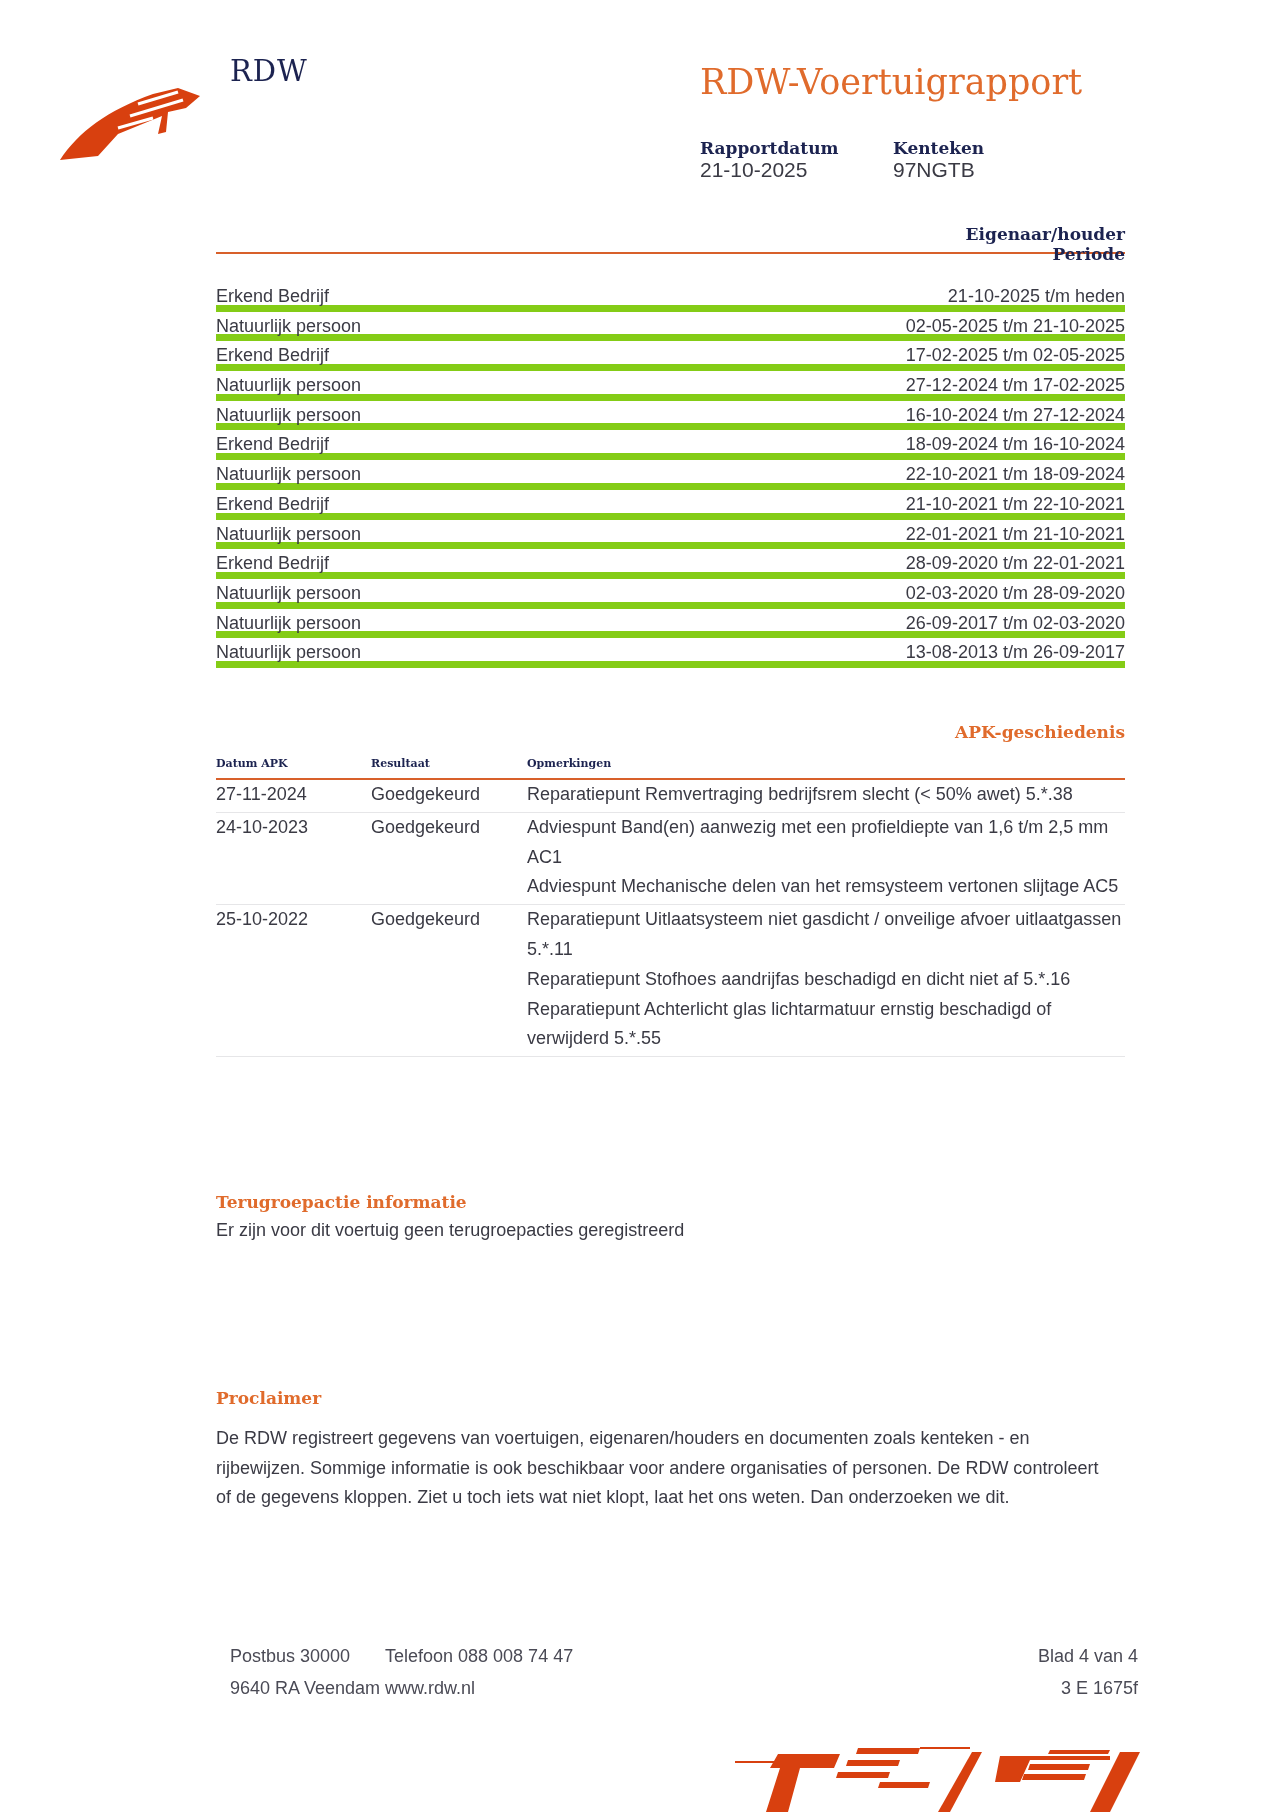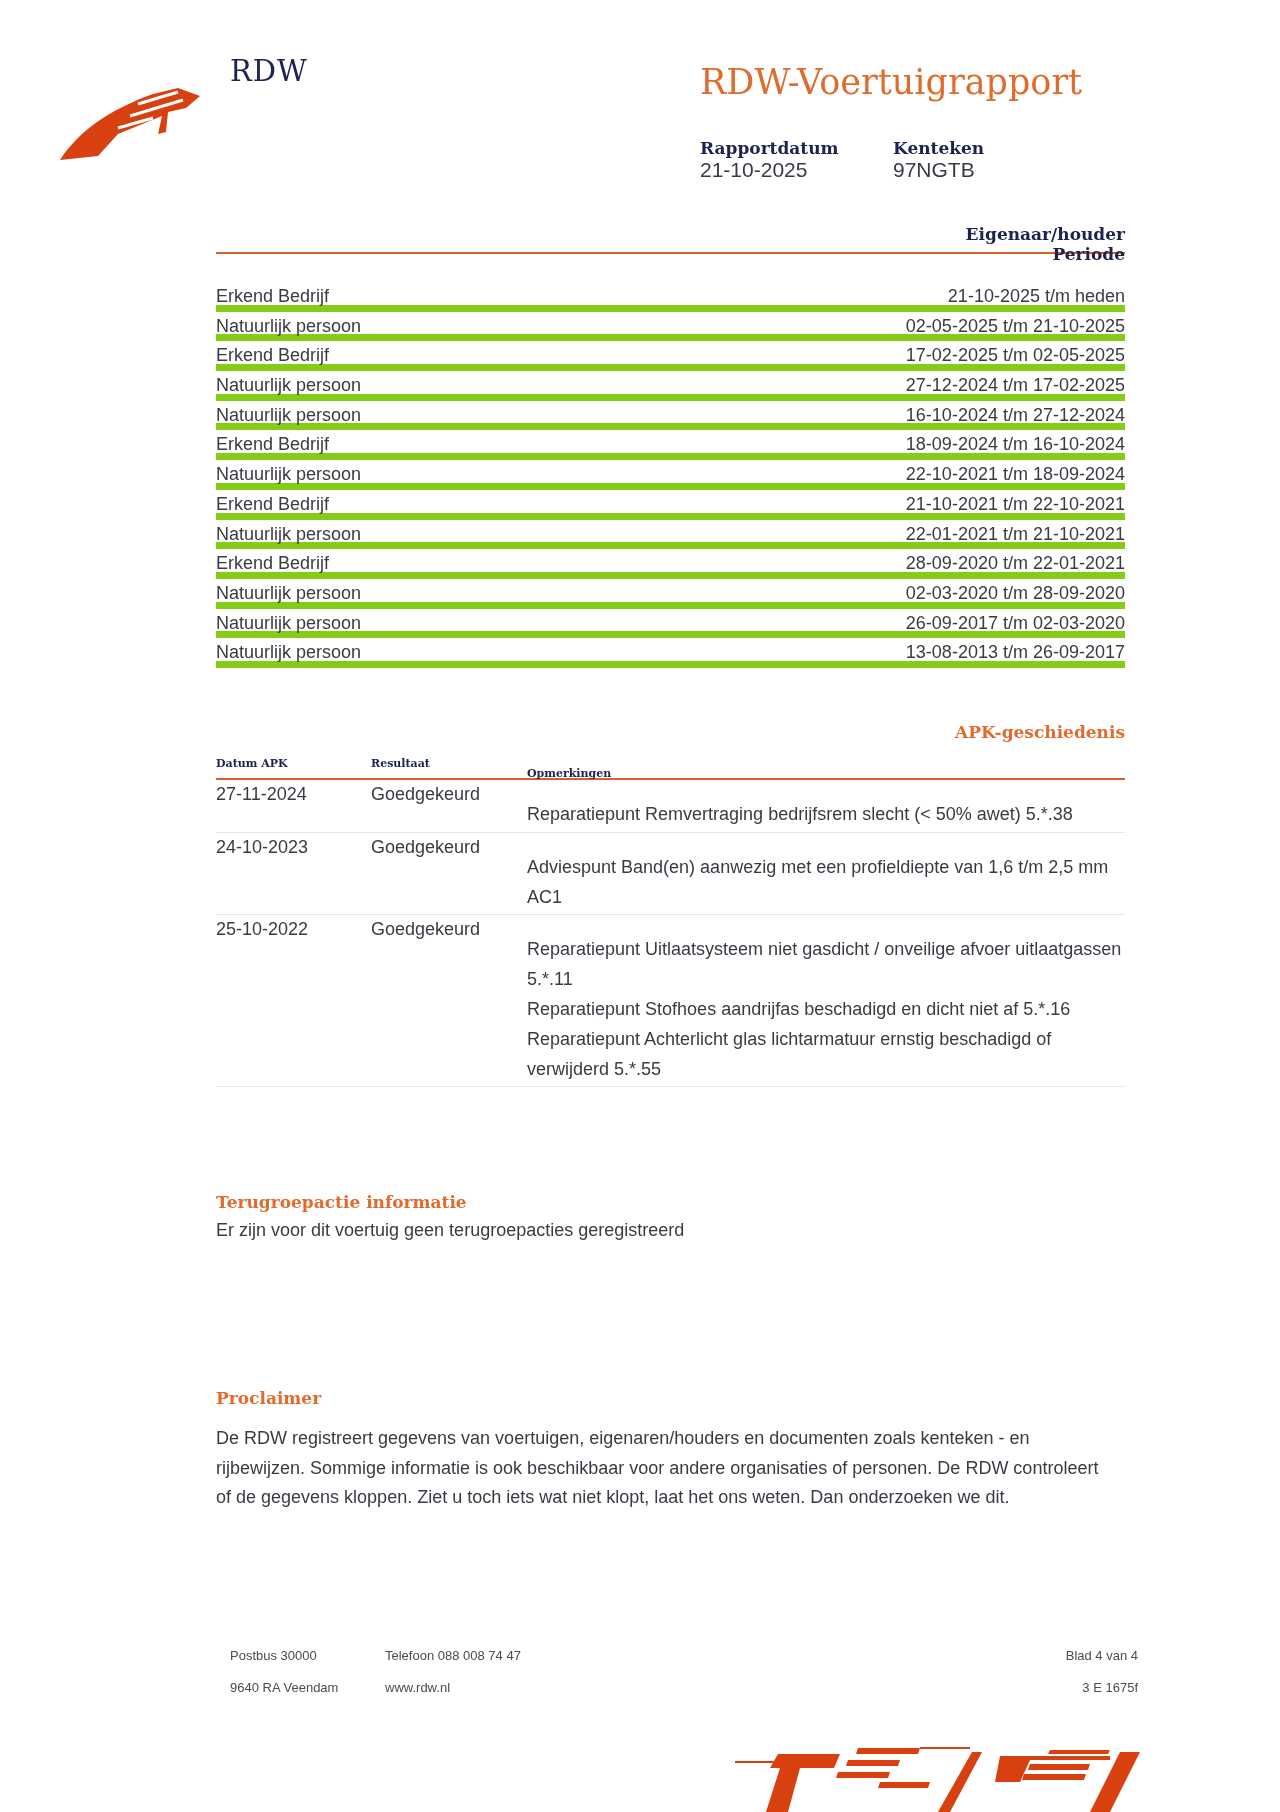--- a/index.html
+++ b/index.html
@@ -23,31 +23,31 @@
     .owner-list { top: 282px; }
     .owner-row { display: flex; justify-content: space-between; height: 29.7px; line-height: 29px; font-size: 18px; color: #3a3a44; border-bottom: 7px solid #84cc16; }
 
     .section-title { font-family: "DejaVu Serif", serif; font-weight: bold; font-size: 17px; color: #e06b2c; }
     .apk-title { top: 722px; text-align: right; }
     .apk-table { top: 748px; }
     .apk-head { display: flex; border-bottom: 2px solid #d8602a; height: 32px; align-items: center; }
     .apk-head span { font-family: "DejaVu Serif", serif; font-weight: bold; font-size: 11px; color: #1c2350; }
     .c1 { width: 155px; flex: none; }
     .c2 { width: 156px; flex: none; }
-    .c3 { flex: 1; margin-top: 20px; }
+    .c3 { flex: 1; }
     .apk-row { display: flex; border-bottom: 1px solid #e6e6e8; padding: 0 0 2px 0; font-size: 18px; line-height: 29.8px; color: #3a3a44; }
     .apk-row .c3 div { }
 
     .recall-title { top: 1192px; }
     .recall-text { top: 1220px; font-size: 18px; color: #3a3a44; }
 
     .proc-title { top: 1388px; }
     .proc-text { top: 1424px; font-size: 18px; line-height: 29.5px; color: #3a3a44; width: 900px; }
 
-    .footer { position: absolute; top: 1640px; font-size: 13px; color: #4a4a55; line-height: 32px; }
+    .footer { position: absolute; top: 1640px; font-size: 18px; color: #4a4a55; line-height: 32px; }
     .f1 { left: 230px; }
     .f2 { left: 385px; }
     .f3 { right: 142px; text-align: right; }
 
     .bottom-mark { position: absolute; left: 730px; top: 1742px; width: 550px; height: 70px; }
   </style>
 </head>
 <body>
 
 <svg class="logo-mark" viewBox="0 0 150 80">
@@ -139,20 +139,21 @@
     <span class="c2">Goedgekeurd</span>
     <div class="c3">
       <div>Reparatiepunt Remvertraging bedrijfsrem slecht (&lt; 50% awet) 5.*.38</div>
     </div>
   </div>
   <div class="apk-row">
     <span class="c1">24-10-2023</span>
     <span class="c2">Goedgekeurd</span>
     <div class="c3">
       <div>Adviespunt Band(en) aanwezig met een profieldiepte van 1,6 t/m 2,5 mm AC1</div>
+      <div>Adviespunt Mechanische delen van het remsysteem vertonen slijtage AC5</div>
     </div>
   </div>
   <div class="apk-row">
     <span class="c1">25-10-2022</span>
     <span class="c2">Goedgekeurd</span>
     <div class="c3">
       <div>Reparatiepunt Uitlaatsysteem niet gasdicht / onveilige afvoer uitlaatgassen 5.*.11</div>
       <div>Reparatiepunt Stofhoes aandrijfas beschadigd en dicht niet af 5.*.16</div>
       <div>Reparatiepunt Achterlicht glas lichtarmatuur ernstig beschadigd of verwijderd 5.*.55</div>
     </div>

